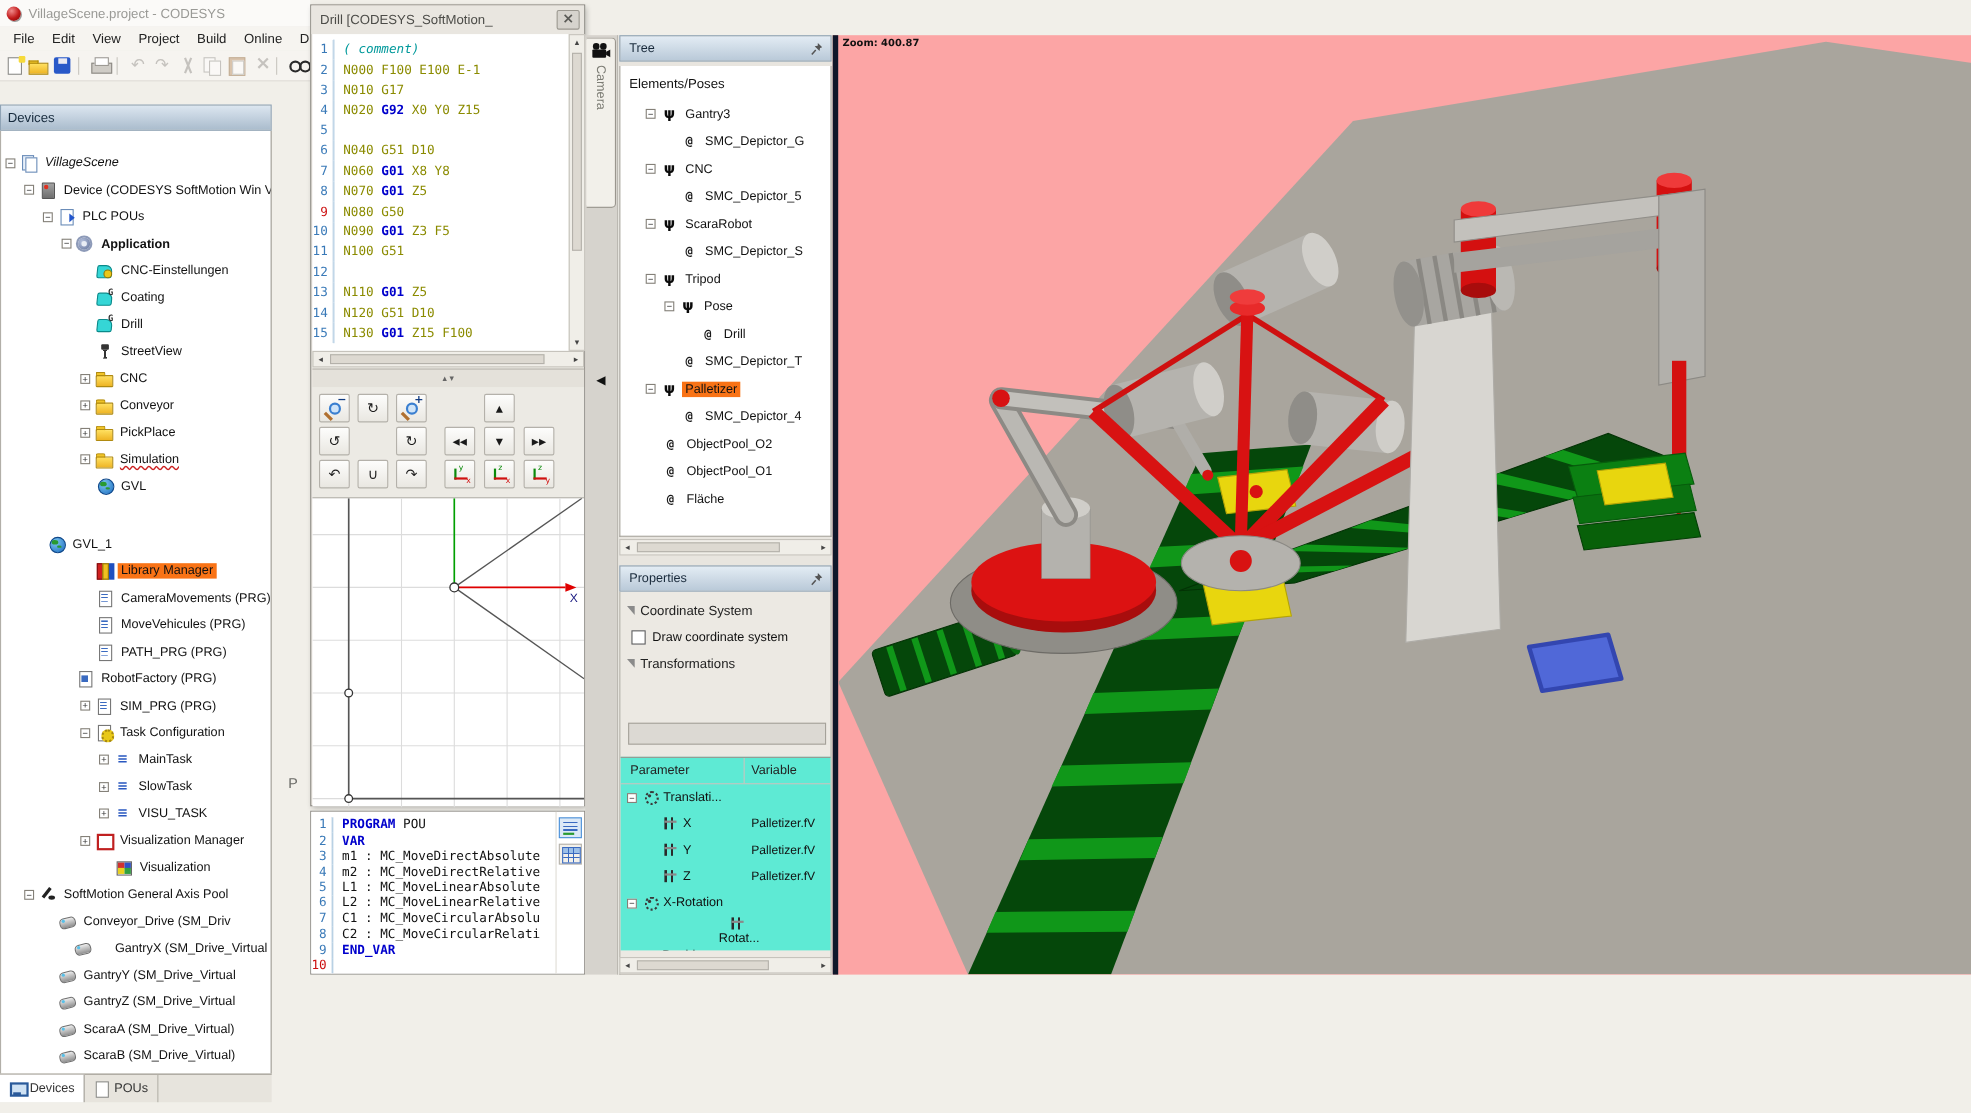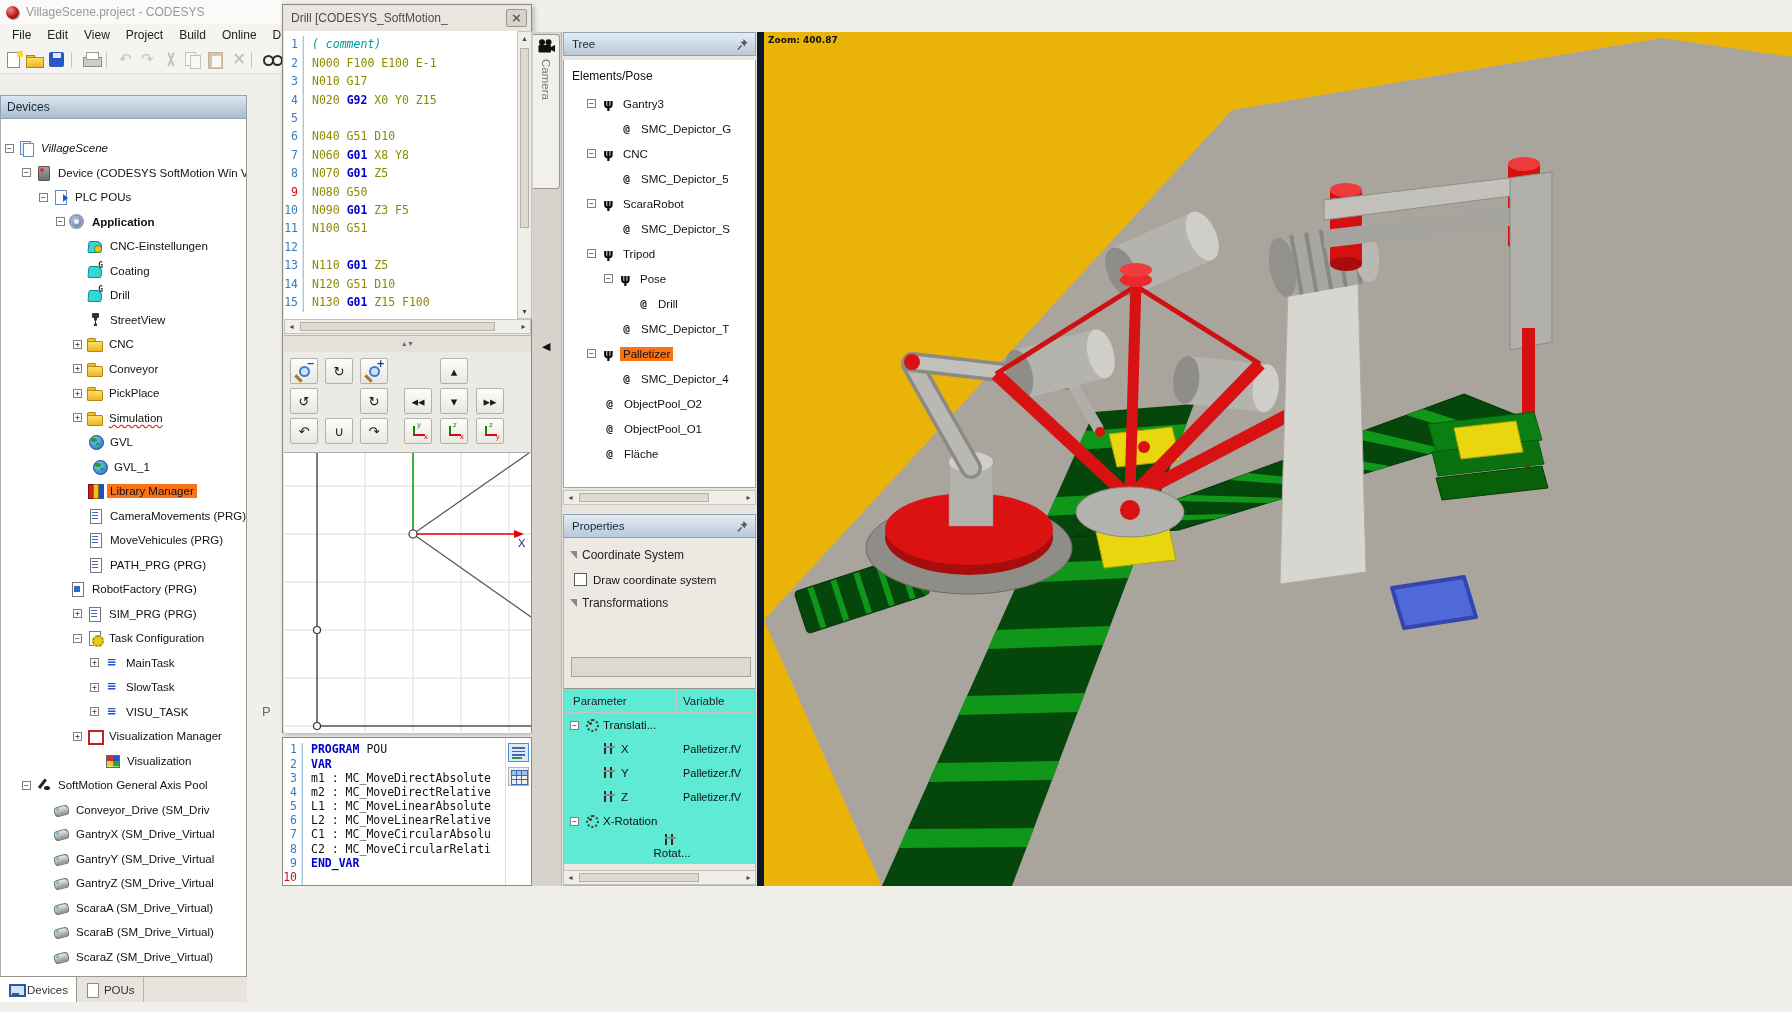--- a/index.html
+++ b/index.html
@@ -160,21 +160,21 @@
   .cbox{width:13px;height:13px;background:#fff;border:1px solid #5a5a5a;margin-right:6px;cursor:pointer}
   #inputbar{position:absolute;left:7px;top:119px;width:180px;height:20px;background:#dcd9d3;border:1px solid #a5a29a;cursor:text}
   #ptable{position:absolute;left:0;top:150px;width:193px;height:176px;background:#5eead4;border-top:1px solid #9a968e;overflow:hidden}
   #ptable .cols{display:flex;height:24px;border-bottom:1px solid #c8c5bf;font-size:11.5px;color:#222;align-items:center}
   #ptable .c1{width:113px;padding-left:9px;border-right:1px solid #c8c5bf;height:100%;display:flex;align-items:center}
   #ptable .c2{padding-left:6px}
   .prow{position:relative;display:flex;align-items:center;height:24px;font-size:11.5px;white-space:nowrap}
   .pval{position:absolute;left:119px;font-size:11px;color:#111}
   #propshscroll{left:1px;top:838px;width:193px}
 
-  #viewport{position:absolute;left:225px;top:28px;width:1035px;height:854px;background:#eab308;border-left:7px solid #0f172a;overflow:hidden;cursor:move}
+  #viewport{position:absolute;left:225px;top:28px;width:1035px;height:854px;background:#fca5a5;border-left:5px solid #0f172a;overflow:hidden;cursor:move}
   #zoomlabel{position:absolute;left:4px;top:3px;font:bold 9px "DejaVu Sans",sans-serif;color:#111;z-index:5}
   svg{display:block}
 </style>
 </head>
 <body>
 
 <div id="titlebar">
   <span class="logo"></span>
   <span class="t">VillageScene.project - CODESYS</span>
 </div>
@@ -266,21 +266,21 @@
     <div class="trow" style="height: 24.5px; padding-left: 72px;">
       <span class="exp">+</span>
       <span class="ti ti-folder"></span>
       <span class="tlabel wavy">Simulation</span>
     </div>
     <div class="trow" style="height: 24.5px; padding-left: 72px;">
       <span class="exp-sp"></span>
       <span class="ti ti-gvl-globe"></span>
       <span class="tlabel">GVL</span>
     </div>
-    <div class="trow" style="height: 24.5px; padding-left: 76px;">
+    <div class="trow" style="height: 24.5px; padding-left: 28px; margin-top: 28px;">
       <span class="exp-sp"></span>
       <span class="ti ti-gvl-globe"></span>
       <span class="tlabel">GVL_1</span>
     </div>
     <div class="trow" style="height: 24.5px; padding-left: 72px;">
       <span class="exp-sp"></span>
       <span class="ti ti-library"></span>
       <span class="tlabel sel">Library Manager</span>
     </div>
     <div class="trow" style="height: 24.5px; padding-left: 72px;">
@@ -341,21 +341,21 @@
     <div class="trow" style="height: 24.5px; padding-left: 21px;">
       <span class="exp">−</span>
       <span class="ti ti-axis-pool"></span>
       <span class="tlabel">SoftMotion General Axis Pool</span>
     </div>
     <div class="trow" style="height: 24.5px; padding-left: 38px;">
       <span class="exp-sp"></span>
       <span class="ti ti-drive"></span>
       <span class="tlabel">Conveyor_Drive (SM_Driv</span>
     </div>
-    <div class="trow" style="height: 24.5px; padding-left: 38px;">
+    <div class="trow" style="height: 24.5px; padding-left: 38px; justify-content: space-between;">
       <span class="exp-sp"></span>
       <span class="ti ti-drive"></span>
       <span class="tlabel">GantryX (SM_Drive_Virtual</span>
     </div>
     <div class="trow" style="height: 24.5px; padding-left: 38px;">
       <span class="exp-sp"></span>
       <span class="ti ti-drive"></span>
       <span class="tlabel">GantryY (SM_Drive_Virtual</span>
     </div>
     <div class="trow" style="height: 24.5px; padding-left: 38px;">
@@ -553,21 +553,21 @@
 
   <div id="dockpanel">
     <div class="phdr" style="top:0">
       <span>Tree</span>
       <svg class="pin" width="12" height="13" viewBox="0 0 12 13">
         <path d="M6.5 1 L10.5 5 L8.5 5.6 L8 8.4 L3.6 4 L6.4 3.5 Z" fill="#555"></path>
         <line x1="4.6" y1="7.4" x2="1" y2="11.5" stroke="#555" stroke-width="1.4"></line>
       </svg>
     </div>
     <div id="treebody">
-      <div id="elemposes">Elements/Pose</div>
+      <div id="elemposes">Elements/Poses</div>
       <div id="scenetreerows">
           <div class="trow" style="height: 25px; padding-left: 23px;">
             <span class="exp">−</span>
             <span class="ti ti-pose">ψ</span>
             <span class="tlabel">Gantry3</span>
           </div>
           <div class="trow" style="height: 25px; padding-left: 40px;">
             <span class="exp-sp"></span>
             <span class="ti ti-depictor">@</span>
             <span class="tlabel">SMC_Depictor_G</span>

